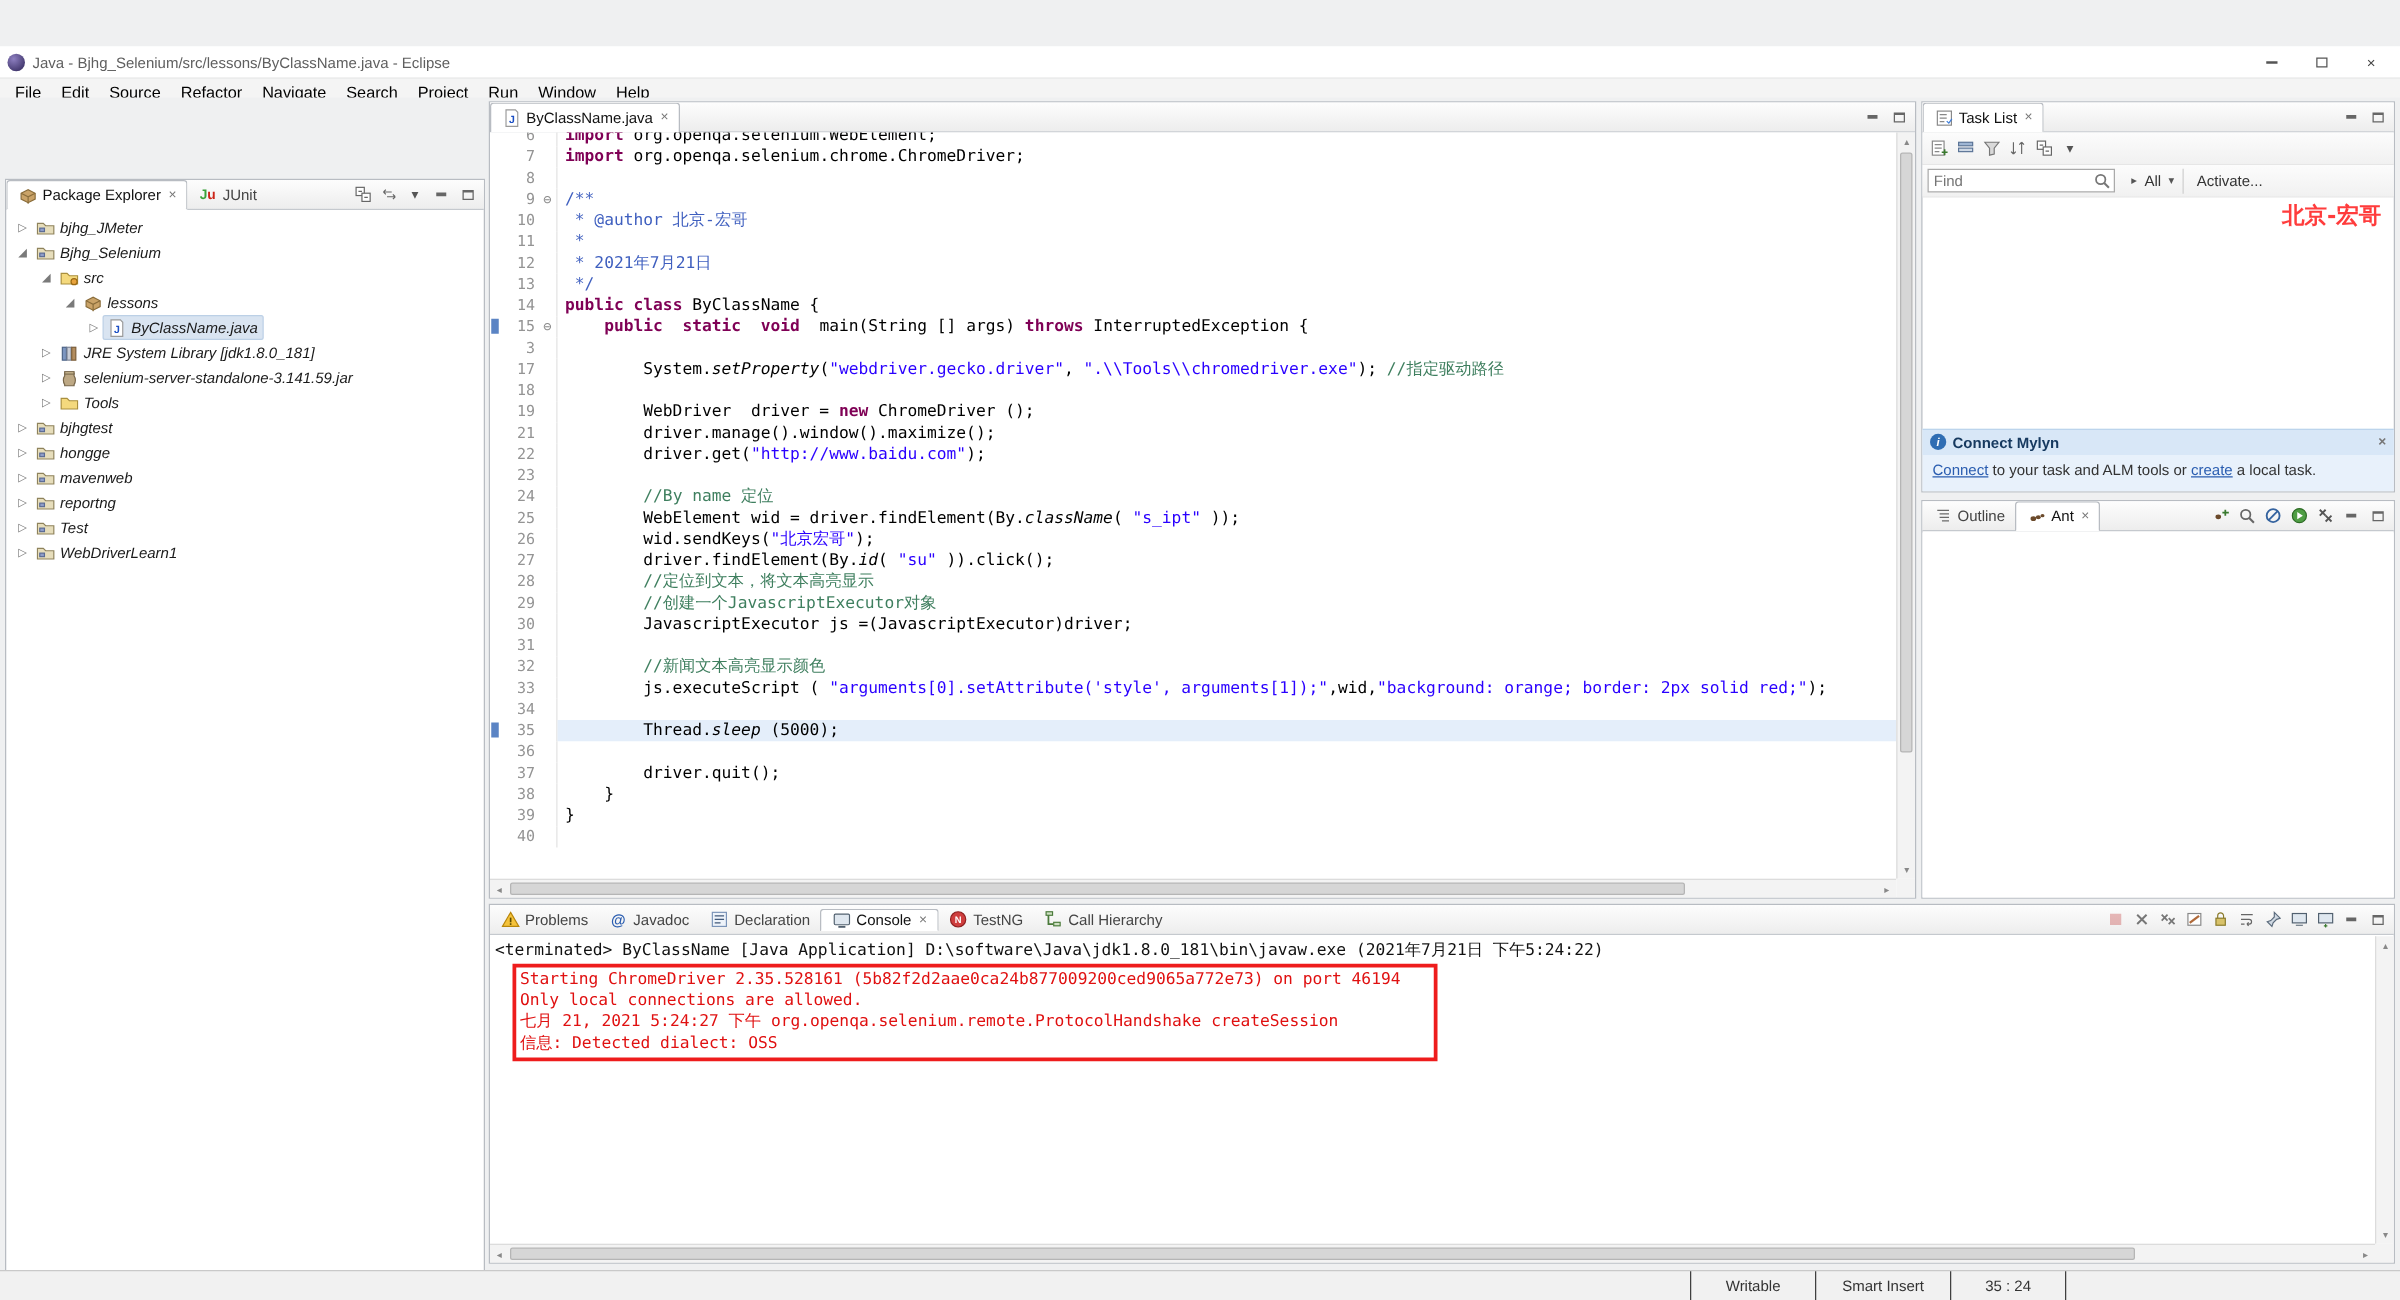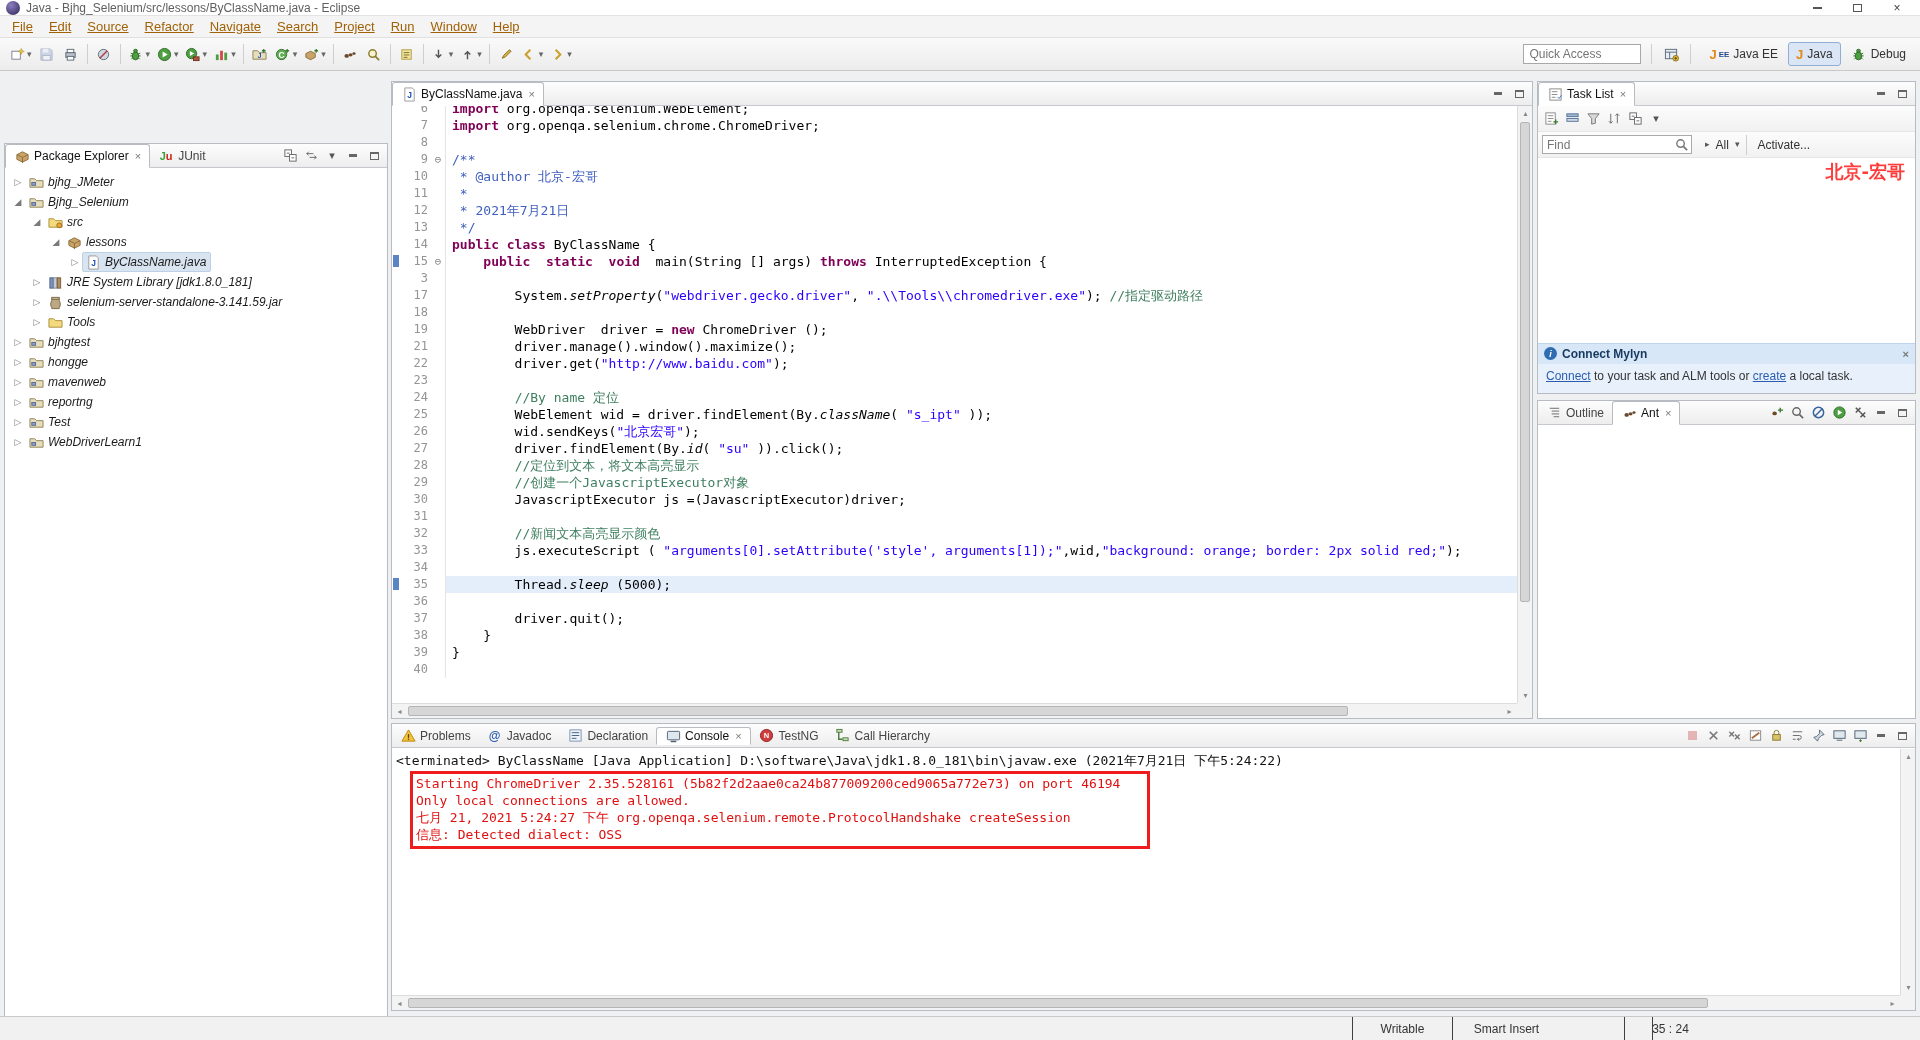--- a/index.html
+++ b/index.html
@@ -4,30 +4,30 @@
 <style>
   html,body{margin:0;padding:0;width:1920px;height:1040px;overflow:hidden;
     font-family:"Liberation Sans","DejaVu Sans",sans-serif;font-size:13px;color:#222;
     background:#eff0f1;-webkit-font-smoothing:antialiased;}
   *{box-sizing:border-box;}
   .icon{display:inline-flex;align-items:center;justify-content:center;width:16px;height:16px;flex:none;}
   .icon svg{width:15px;height:15px;display:block;}
   .tglyph{font-size:12px;font-weight:bold;color:#555;line-height:1;}
 
   
-  #titlebar{height:16px;background:#ffffff;display:flex;align-items:center;padding:0 6px;gap:6px;border-bottom:1px solid #e3e3e3;}
+  #titlebar{height:26px;background:#ffffff;display:flex;align-items:center;padding:0 6px;gap:6px;border-bottom:1px solid #e3e3e3;margin-top:37px;}
   #title-text{color:#5f5f5f;font-size:12px;flex:1;white-space:nowrap;overflow:hidden;}
   .win-logo{width:14px;height:14px;border-radius:50%;background:radial-gradient(circle at 35% 30%,#8d7fc0,#2c2255);flex:none;}
   .winbtn{width:34px;height:20px;display:flex;align-items:center;justify-content:center;color:#444;font-size:12px;}
   .wb-min{width:9px;height:2px;background:#555;}
   .wb-max{width:9px;height:8px;border:1px solid #555;}
 
   
   #menubar{height:22px;background:#f4f4f4;display:flex;align-items:center;padding:0 4px;border-bottom:1px solid #e0e0e0;}
-  .menu-item{padding:2px 8px;color:#a16207;text-decoration:underline;}
+  .menu-item{padding:2px 8px;color:#000000;text-decoration:underline;}
 
   
   #toolbar{height:33px;background:linear-gradient(#fafafa,#ececec);border-bottom:1px solid #c9c9c9;display:flex;align-items:center;padding:0 6px;}
   .tbtn{height:24px;min-width:24px;display:flex;align-items:center;justify-content:center;border:1px solid transparent;border-radius:3px;padding:0 2px;gap:1px;}
   .tbtn .dd{font-size:9px;color:#666;margin-left:1px;}
   .tbtn.disabled{opacity:.38;}
   .tsep{width:1px;height:20px;background:#cfcfcf;margin:0 4px;flex:none;}
   #toolbar-right{margin-left:auto;display:flex;align-items:center;gap:6px;}
   #quick-access{width:118px;height:20px;border:1px solid #a8a8a8;font-size:12px;padding:0 5px;color:#555;background:#fff;}
   .persp{height:24px;display:flex;align-items:center;gap:4px;padding:0 7px;border:1px solid transparent;border-radius:3px;font-size:12px;color:#333;}
@@ -961,15 +961,15 @@
       <div class="thumb" style="left:16px;top:2px;height:10px;width:1300px;"></div>
       <span class="sb-btn" style="right:0;">▸</span>
     </div>
     <div class="sb-c"></div>
   </div>
 </div>
 
 <div id="statusbar">
   <span class="sb-cell" style="left:1340px;width:100px;justify-content:center;">Writable</span>
   <span class="sb-cell" style="left:1440px;width:108px;justify-content:center;">Smart Insert</span>
-  <span class="sb-cell" style="left:1612px;width:92px;justify-content:center;">35 : 24</span>
+  <span class="sb-cell" style="left:1548px;width:92px;justify-content:center;">35 : 24</span>
   <span class="sb-cell" style="left:1640px;width:90px;"></span>
 </div>
 
 </body></html>

